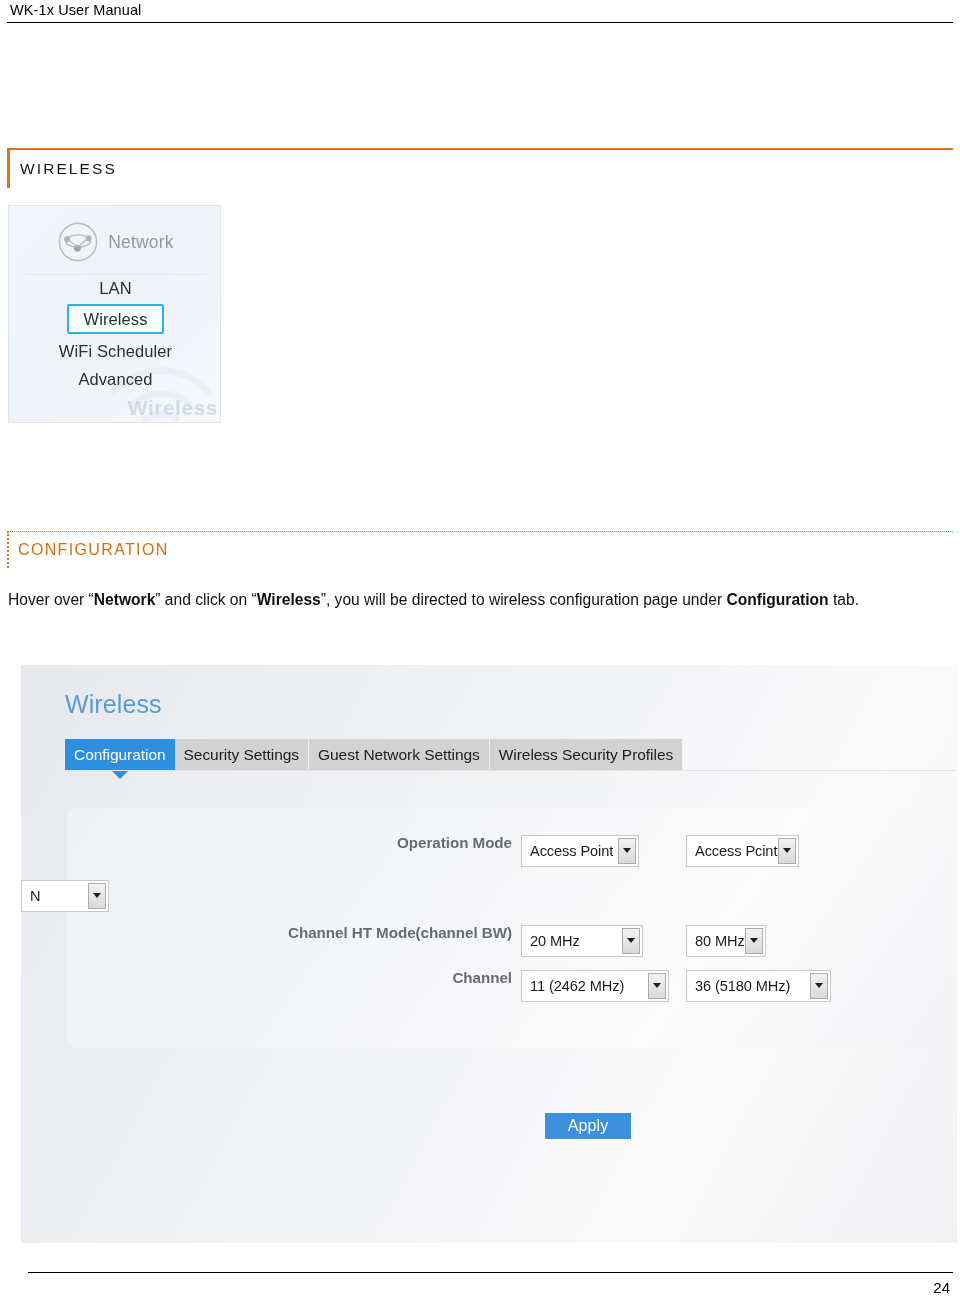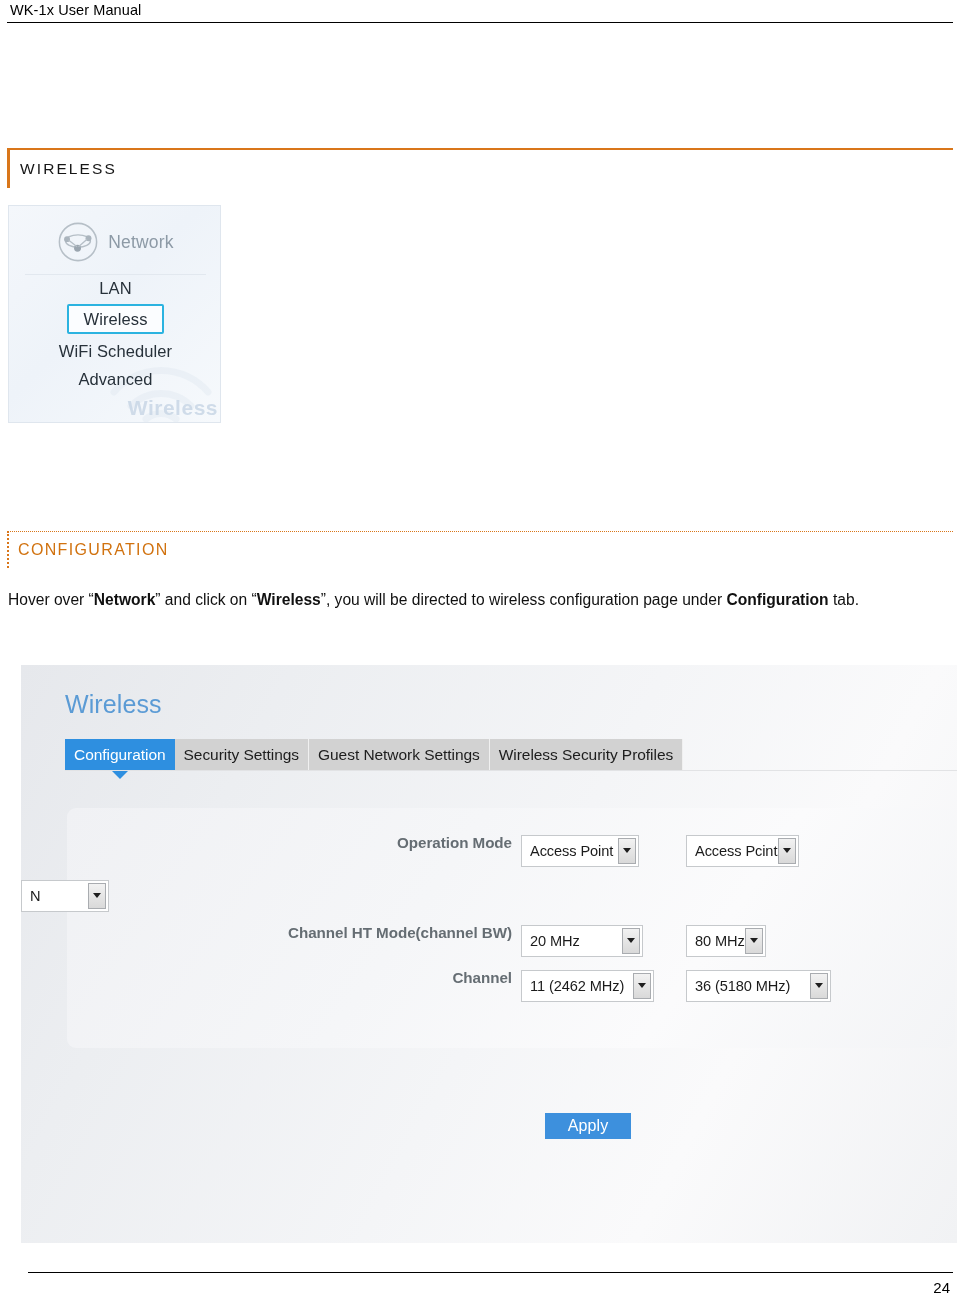--- a/index.html
+++ b/index.html
@@ -315,21 +315,21 @@
     border-left: 4px solid transparent;
     border-right: 4px solid transparent;
     border-top: 5px solid #1e1e1e;
   }
   .w-opmode-a { width: 118px; }
   .w-opmode-b { width: 113px; }
   .w-wmode-a  { width: 88px; }
   .w-wmode-b  { width: 82px; }
   .w-ht-a     { width: 122px; }
   .w-ht-b     { width: 80px; text-align: center; }
-  .w-ch-a     { width: 133px; }
+  .w-ch-a     { width: 148px; }
   .w-ch-b     { width: 145px; }
 
   
   .ui-apply {
     position: absolute;
     left: 524px; top: 448px;
     width: 86px;
     height: 26px;
     background: #3d90dd;
     color: #fff;

